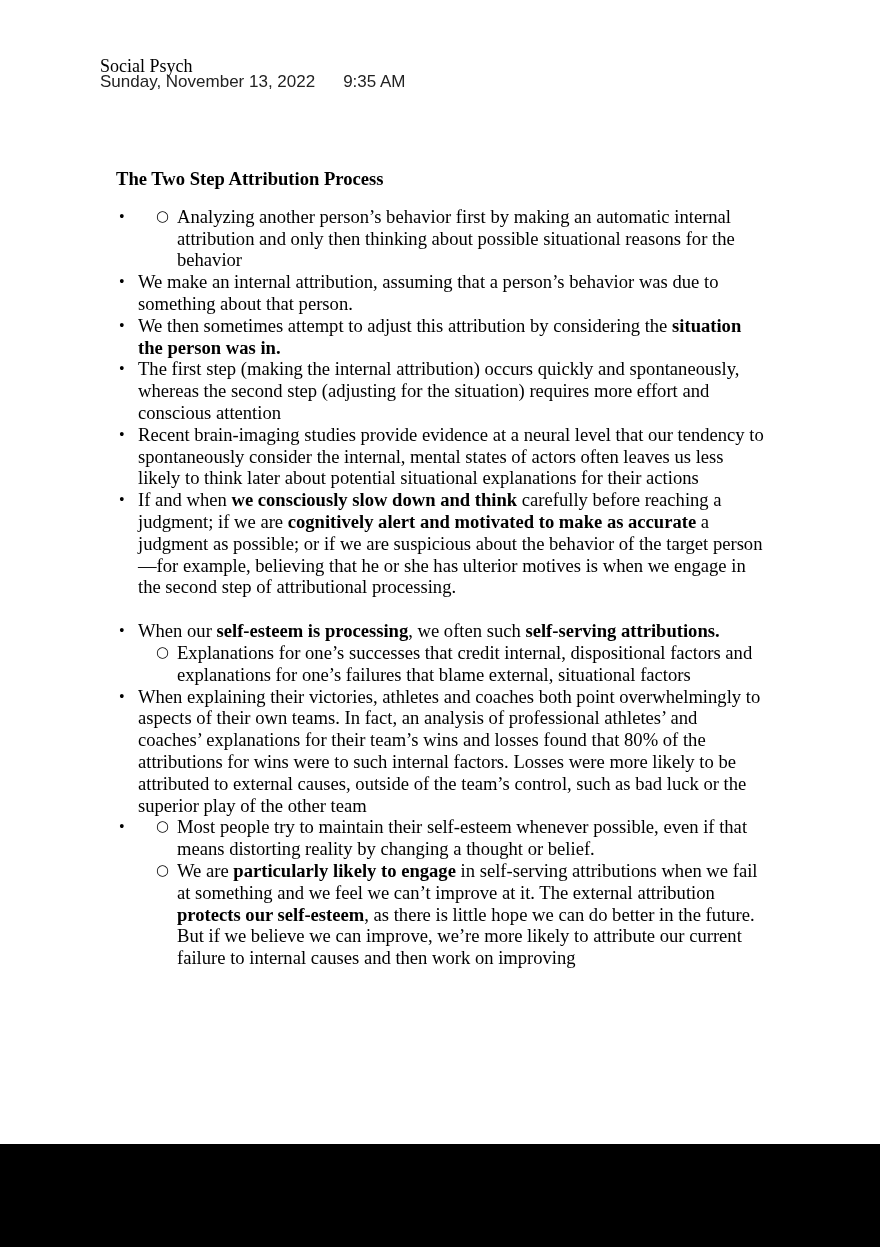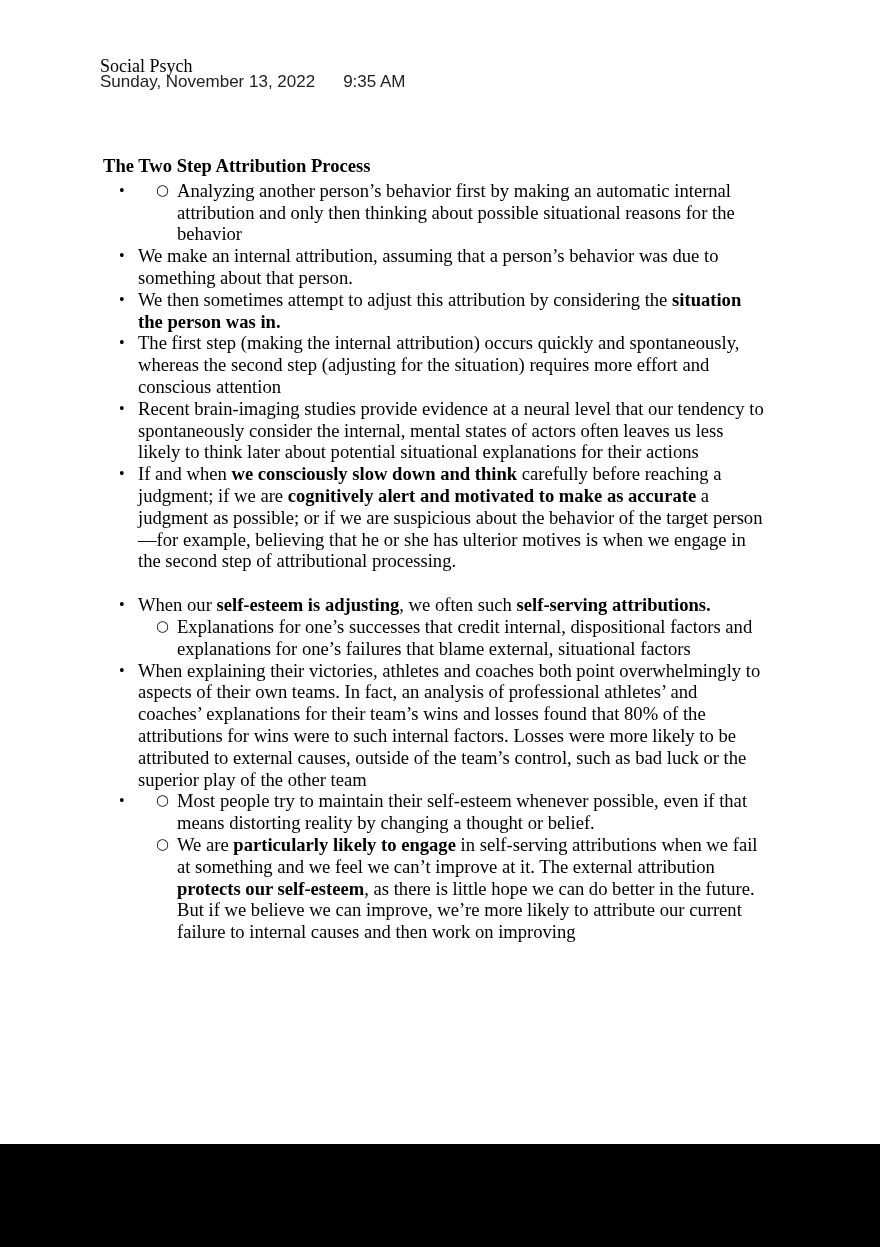--- a/index.html
+++ b/index.html
@@ -51,21 +51,21 @@
       position: absolute;
       left: 100px;
       top: 152px;
       width: 665px;
       font-family: "Liberation Serif", serif;
       font-size: 18.6px;
       line-height: 21.8px;
     }
     .section-heading {
       font-weight: bold;
-      margin: 3px;
+      margin: 16px;
     }
     .section-gap { height: 22px; }
     ul.l1 {
       list-style: none;
       margin: 0;
       padding: 0 0 0 38px;
     }
     ul.l1 > li {
       position: relative;
     }
@@ -108,21 +108,21 @@
             <li><span class="bullet">○</span><span>Analyzing another person’s behavior first by making an automatic internal attribution and only then thinking about possible situational reasons for the behavior</span></li>
           </ul></li>
         <li><span class="bullet">•</span><span>We make an internal attribution, assuming that a person’s behavior was due to something about that person.</span></li>
         <li><span class="bullet">•</span><span>We then sometimes attempt to adjust this attribution by considering the </span><b>situation the person was in.</b></li>
         <li><span class="bullet">•</span><span>The first step (making the internal attribution) occurs quickly and spontaneously, whereas the second step (adjusting for the situation) requires more effort and conscious attention</span></li>
         <li><span class="bullet">•</span><span>Recent brain-imaging studies provide evidence at a neural level that our tendency to spontaneously consider the internal, mental states of actors often leaves us less likely to think later about potential situational explanations for their actions</span></li>
         <li><span class="bullet">•</span><span>If and when </span><b>we consciously slow down and think</b><span> carefully before reaching a judgment; if we are </span><b>cognitively alert and motivated to make as accurate</b><span> a judgment as possible; or if we are suspicious about the behavior of the target person—for example, believing that he or she has ulterior motives is when we engage in the second step of attributional processing.</span></li>
       </ul>
       <div class="section-gap"></div>
       <ul class="l1">
-        <li><span class="bullet">•</span><span>When our </span><b>self-esteem is adjusting</b><span>, we often such </span><b>self-serving attributions.</b><ul class="l2">
+        <li><span class="bullet">•</span><span>When our </span><b>self-esteem is processing</b><span>, we often such </span><b>self-serving attributions.</b><ul class="l2">
             <li><span class="bullet">○</span><span>Explanations for one’s successes that credit internal, dispositional factors and explanations for one’s failures that blame external, situational factors</span></li>
           </ul></li>
         <li><span class="bullet">•</span><span>When explaining their victories, athletes and coaches both point overwhelmingly to aspects of their own teams. In fact, an analysis of professional athletes’ and coaches’ explanations for their team’s wins and losses found that 80% of the attributions for wins were to such internal factors. Losses were more likely to be attributed to external causes, outside of the team’s control, such as bad luck or the superior play of the other team</span></li>
         <li><span class="bullet">•</span><ul class="l2">
             <li><span class="bullet">○</span><span>Most people try to maintain their self-esteem whenever possible, even if that means distorting reality by changing a thought or belief.</span></li>
             <li><span class="bullet">○</span><span>We are </span><b>particularly likely to engage</b><span> in self-serving attributions when we fail at something and we feel we can’t improve at it. The external attribution </span><b>protects our self-esteem</b><span>, as there is little hope we can do better in the future. But if we believe we can improve, we’re more likely to attribute our current failure to internal causes and then work on improving</span></li>
           </ul></li>
       </ul>
     </div>
 </div>

